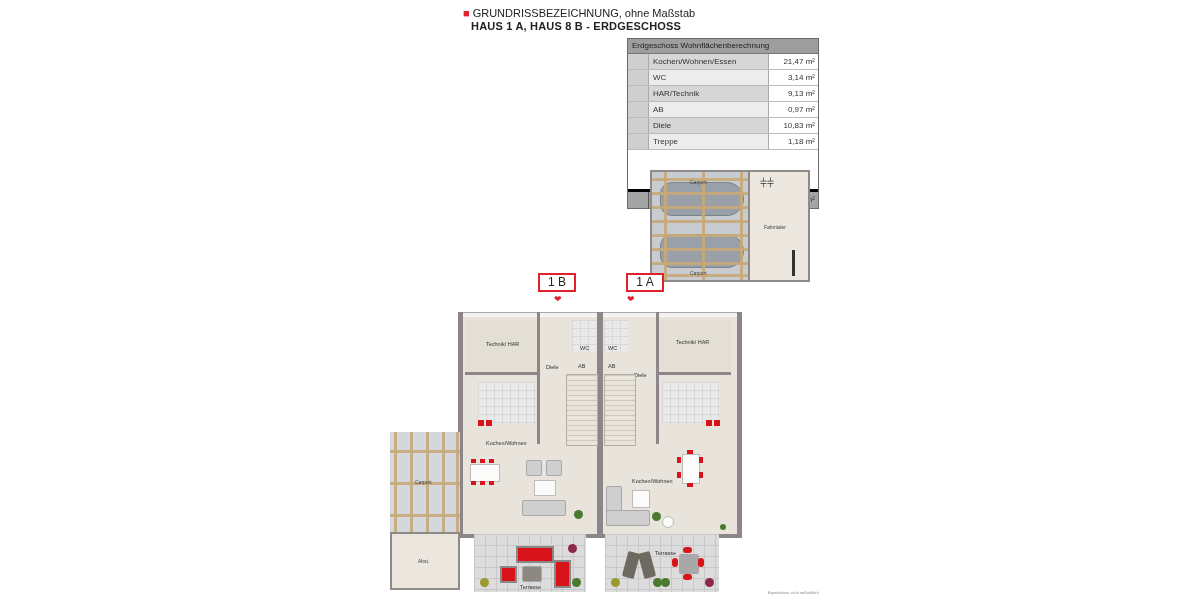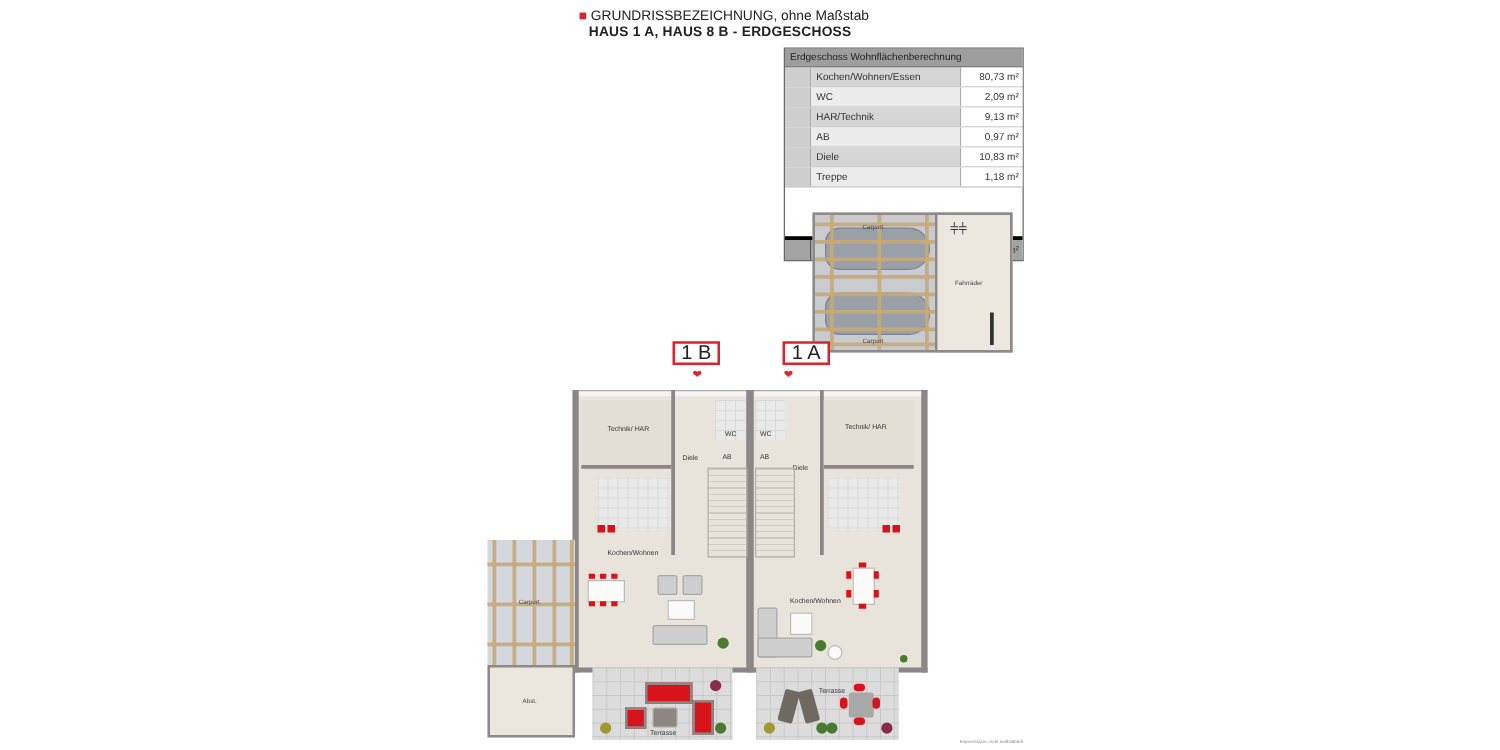--- a/index.html
+++ b/index.html
@@ -28,21 +28,21 @@
 
   
   .carport-top { left:650px; top:170px; width:160px; height:112px; background:#c8cbd0; border:2px solid #8e8a88; box-sizing:border-box; }
   .beam-h { position:absolute; height:3px; background:#c8a878; left:0; right:0; opacity:.9; }
   .beam-v { position:absolute; width:3px; background:#c8a878; top:0; bottom:0; opacity:.9; }
   .car { position:absolute; background:#9aa0a8; border-radius:14px 20px 20px 14px; border:1px solid #7d838b; }
   .fahrrad-room { left:748px; top:170px; width:62px; height:112px; background:#ece8e0; border:2px solid #8e8a88; box-sizing:border-box; }
   .tiny-label { font-size:5px; color:#444; position:absolute; }
 
   
-  .house-label { border:2px solid #e0202a; background:#fff; font-size:16px; color:#222; text-align:center; width:34px; height:15px; line-height:15px; }
+  .house-label { border:2px solid #e0202a; background:#fff; font-size:12px; color:#222; text-align:center; width:34px; height:15px; line-height:15px; }
   .chev { color:#e0202a; font-size:9px; line-height:9px; }
 
   
   .plan { left:458px; top:312px; width:284px; height:226px; background:#e8e4dc; }
   .wall { position:absolute; background:#8c8688; }
   .room { position:absolute; background:#e6e2d8; }
   .tile { position:absolute; background-color:#e9e9e9;
           background-image: linear-gradient(#d8d8d8 1px, transparent 1px), linear-gradient(90deg, #d8d8d8 1px, transparent 1px);
           background-size:8px 8px; }
   .red { position:absolute; background:#d8141a; }
@@ -70,26 +70,26 @@
 <div class="abs title">
   <div><span class="dot">■</span><span>GRUNDRISSBEZEICHNUNG, ohne Maßstab</span></div>
   <div class="line2">HAUS 1 A, HAUS 8 B - ERDGESCHOSS</div>
 </div>
 
 <div class="abs tbl">
   <div class="hdr">Erdgeschoss Wohnflächenberechnung</div>
   <div class="row odd">
       <div class="c0"></div>
       <div class="c1">Kochen/Wohnen/Essen</div>
-      <div class="c2">80,73 m²</div>
+      <div class="c2">21,47 m²</div>
     </div>
   <div class="row even">
       <div class="c0"></div>
       <div class="c1">WC</div>
-      <div class="c2">2,09 m²</div>
+      <div class="c2">3,14 m²</div>
     </div>
   <div class="row odd">
       <div class="c0"></div>
       <div class="c1">HAR/Technik</div>
       <div class="c2">9,13 m²</div>
     </div>
   <div class="row even">
       <div class="c0"></div>
       <div class="c1">AB</div>
       <div class="c2">0,97 m²</div>

